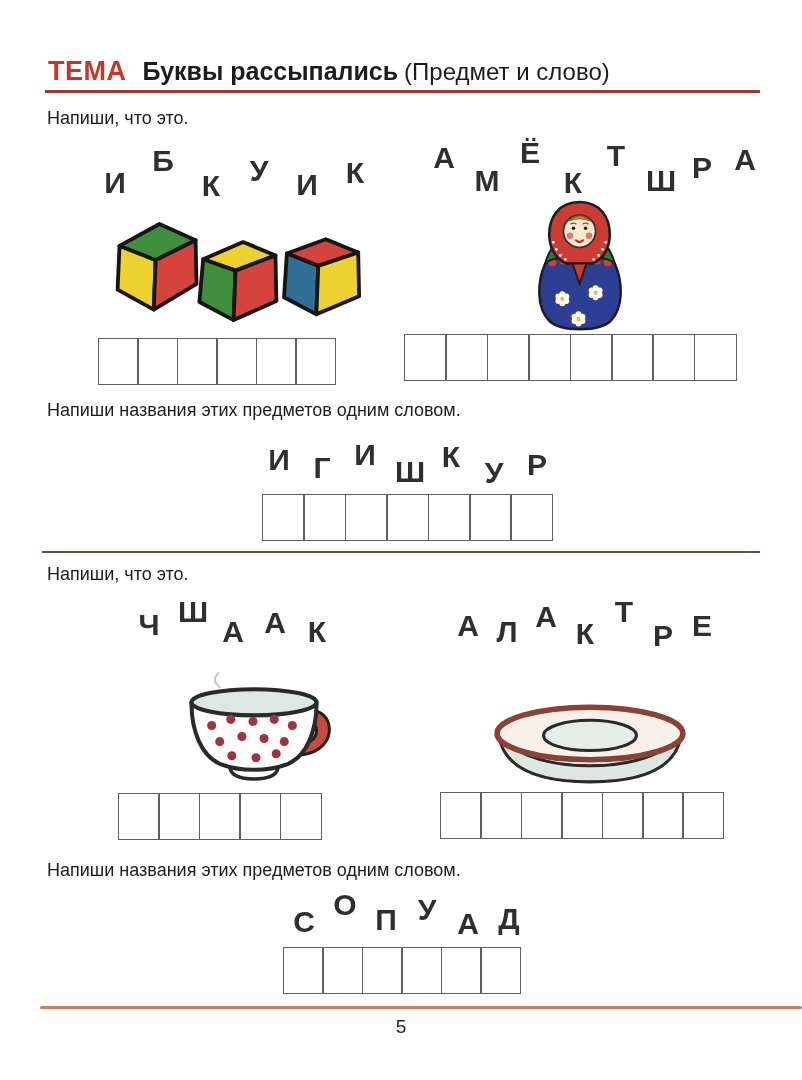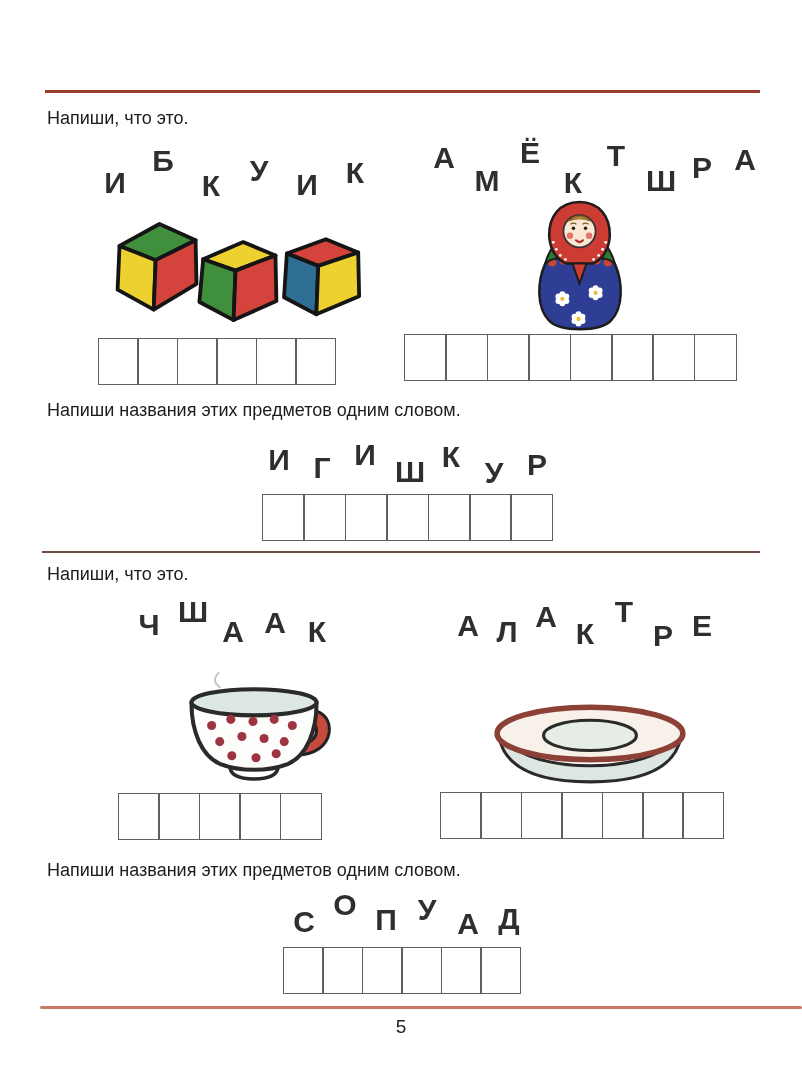--- a/index.html
+++ b/index.html
@@ -29,20 +29,23 @@
   }
   .letter-box:first-child { margin-left:0; }
   .illus { position:absolute; }
   .pagenum { position:absolute; top:1016px; left:0; width:100%; text-align:center; font-size:19px; color:#222; }
 </style>
 </head>
 <body>
 
 <div class="page">
 
+  <div class="hdr">
+    <span class="tema">ТЕМА</span><span class="hdr-title">Буквы рассыпались</span><span class="hdr-sub">(Предмет и слово)</span>
+  </div>
   <div class="rule rule-top"></div>
 
   <div class="instr" style="left:47px; top:108px;">Напиши, что это.</div>
 
   <div class="letters" style="left:102px; top:146px; gap:22px;">
       <span class="scatter-letter" style="transform: translateY(22px);">И</span>
       <span class="scatter-letter" style="transform: translateY(0px);">Б</span>
       <span class="scatter-letter" style="transform: translateY(25px);">К</span>
       <span class="scatter-letter" style="transform: translateY(10px);">У</span>
       <span class="scatter-letter" style="transform: translateY(24px);">И</span>

